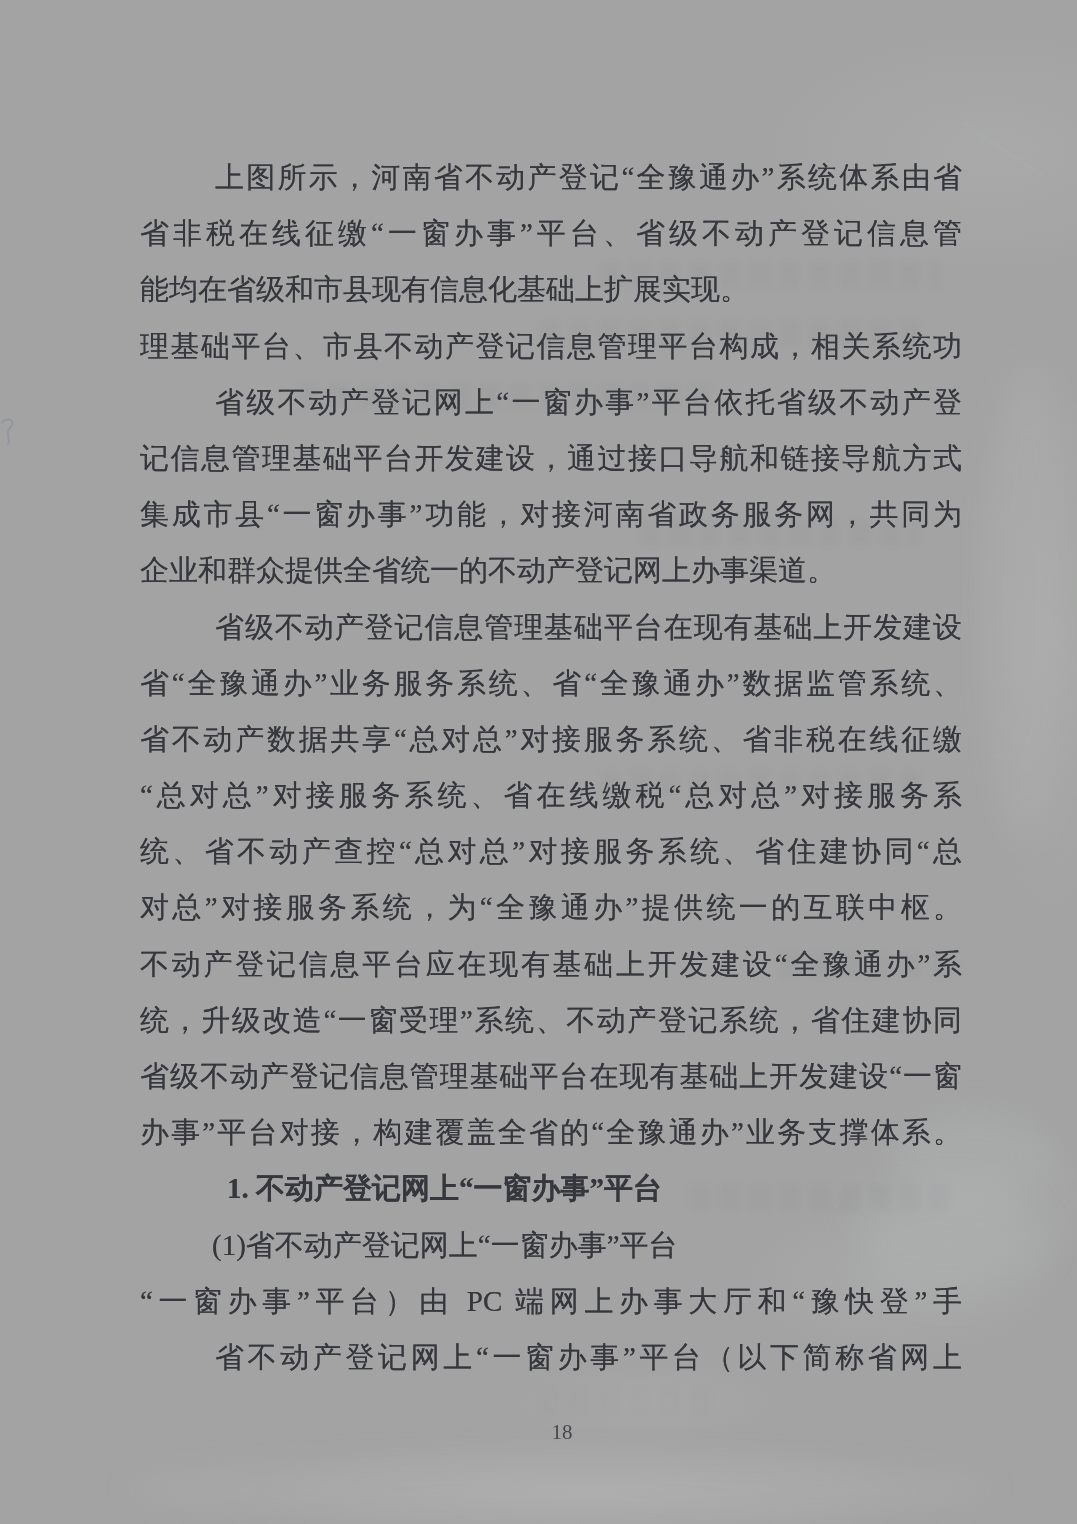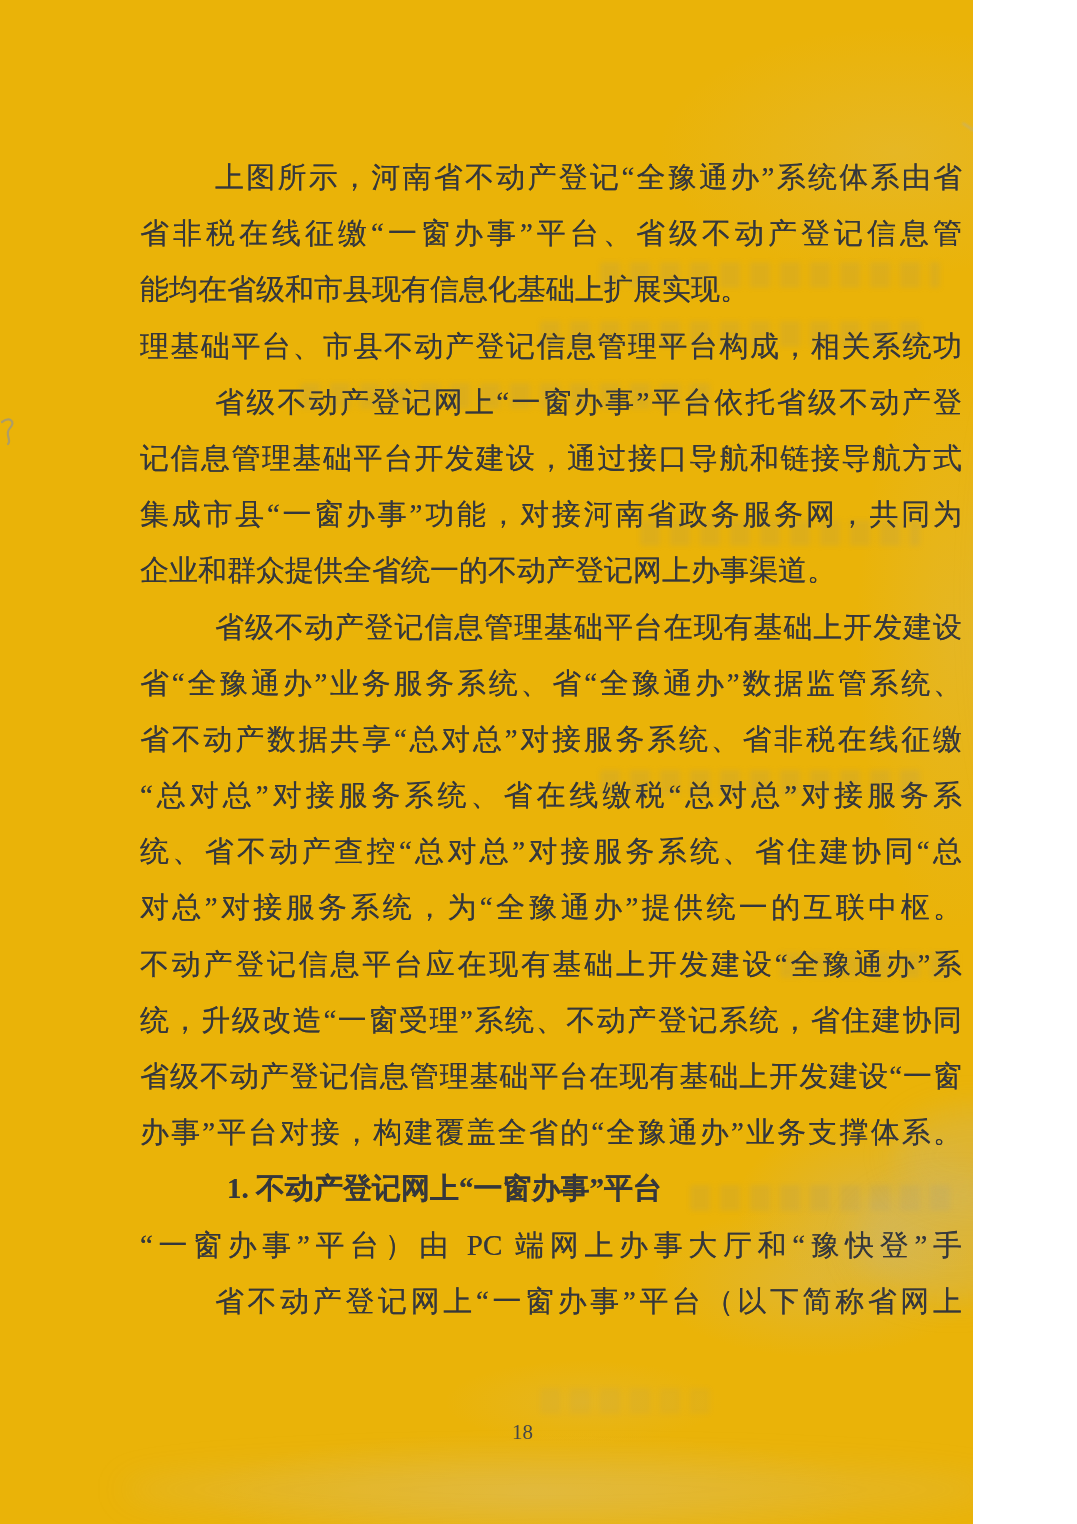--- a/index.html
+++ b/index.html
@@ -1,21 +1,21 @@
 <!DOCTYPE html>
 <html><head>
 <meta charset="utf-8">
 <style>
   html, body { margin: 0; padding: 0; background: #ffffff; }
 
   .page {
     position: relative;
-    width: 973px;
+    width: 1077px;
     height: 1524px;
-    background: #eab308;
+    background: #a3a3a3;
     font-family: "Liberation Serif", "DejaVu Serif", serif;
     overflow: hidden;
   }
 
   
   .page::before {
     content: "";
     position: absolute; inset: 0;
     background:
       radial-gradient(ellipse 340px 180px at 92% 10%, rgba(206,208,206,0.14), transparent 70%),
@@ -81,20 +81,21 @@
   }
   .line.stretch   { text-align-last: justify; }
   .line.indent    { text-indent: 75px; }
   .line.heading   { font-weight: bold; text-indent: 87px; }
   .line.subheading{ text-indent: 72px; }
 
   .pagenum {
     position: absolute;
     left: 512px; top: 1420px;
     width: 100px;
+    text-align: center;
     font-size: 21px;
     color: #45474b;
     font-family: "Liberation Serif", "DejaVu Serif", serif;
     z-index: 2;
   }
 </style>
 </head>
 <body>
 
 <div class="page">
@@ -136,20 +137,21 @@
     <div class="line stretch">省不动产数据共享“总对总”对接服务系统、省非税在线征缴</div>
     <div class="line stretch">“总对总”对接服务系统、省在线缴税“总对总”对接服务系</div>
     <div class="line stretch">统、省不动产查控“总对总”对接服务系统、省住建协同“总</div>
     <div class="line stretch">对总”对接服务系统，为“全豫通办”提供统一的互联中枢。</div>
     <div class="line stretch">不动产登记信息平台应在现有基础上开发建设“全豫通办”系</div>
     <div class="line stretch">统，升级改造“一窗受理”系统、不动产登记系统，省住建协同</div>
     <div class="line stretch">省级不动产登记信息管理基础平台在现有基础上开发建设“一窗</div>
     <div class="line stretch">办事”平台对接，构建覆盖全省的“全豫通办”业务支撑体系。</div>
 
     <div class="line heading">1. 不动产登记网上“一窗办事”平台</div>
+    <div class="line subheading">(1)省不动产登记网上“一窗办事”平台</div>
 
     <div class="line stretch">“一窗办事”平台）由 PC 端网上办事大厅和“豫快登”手</div>
     <div class="line stretch indent">省不动产登记网上“一窗办事”平台（以下简称省网上</div>
   </div>
 
   <div class="pagenum">18</div>
 
 </div>
 
 </body></html>

